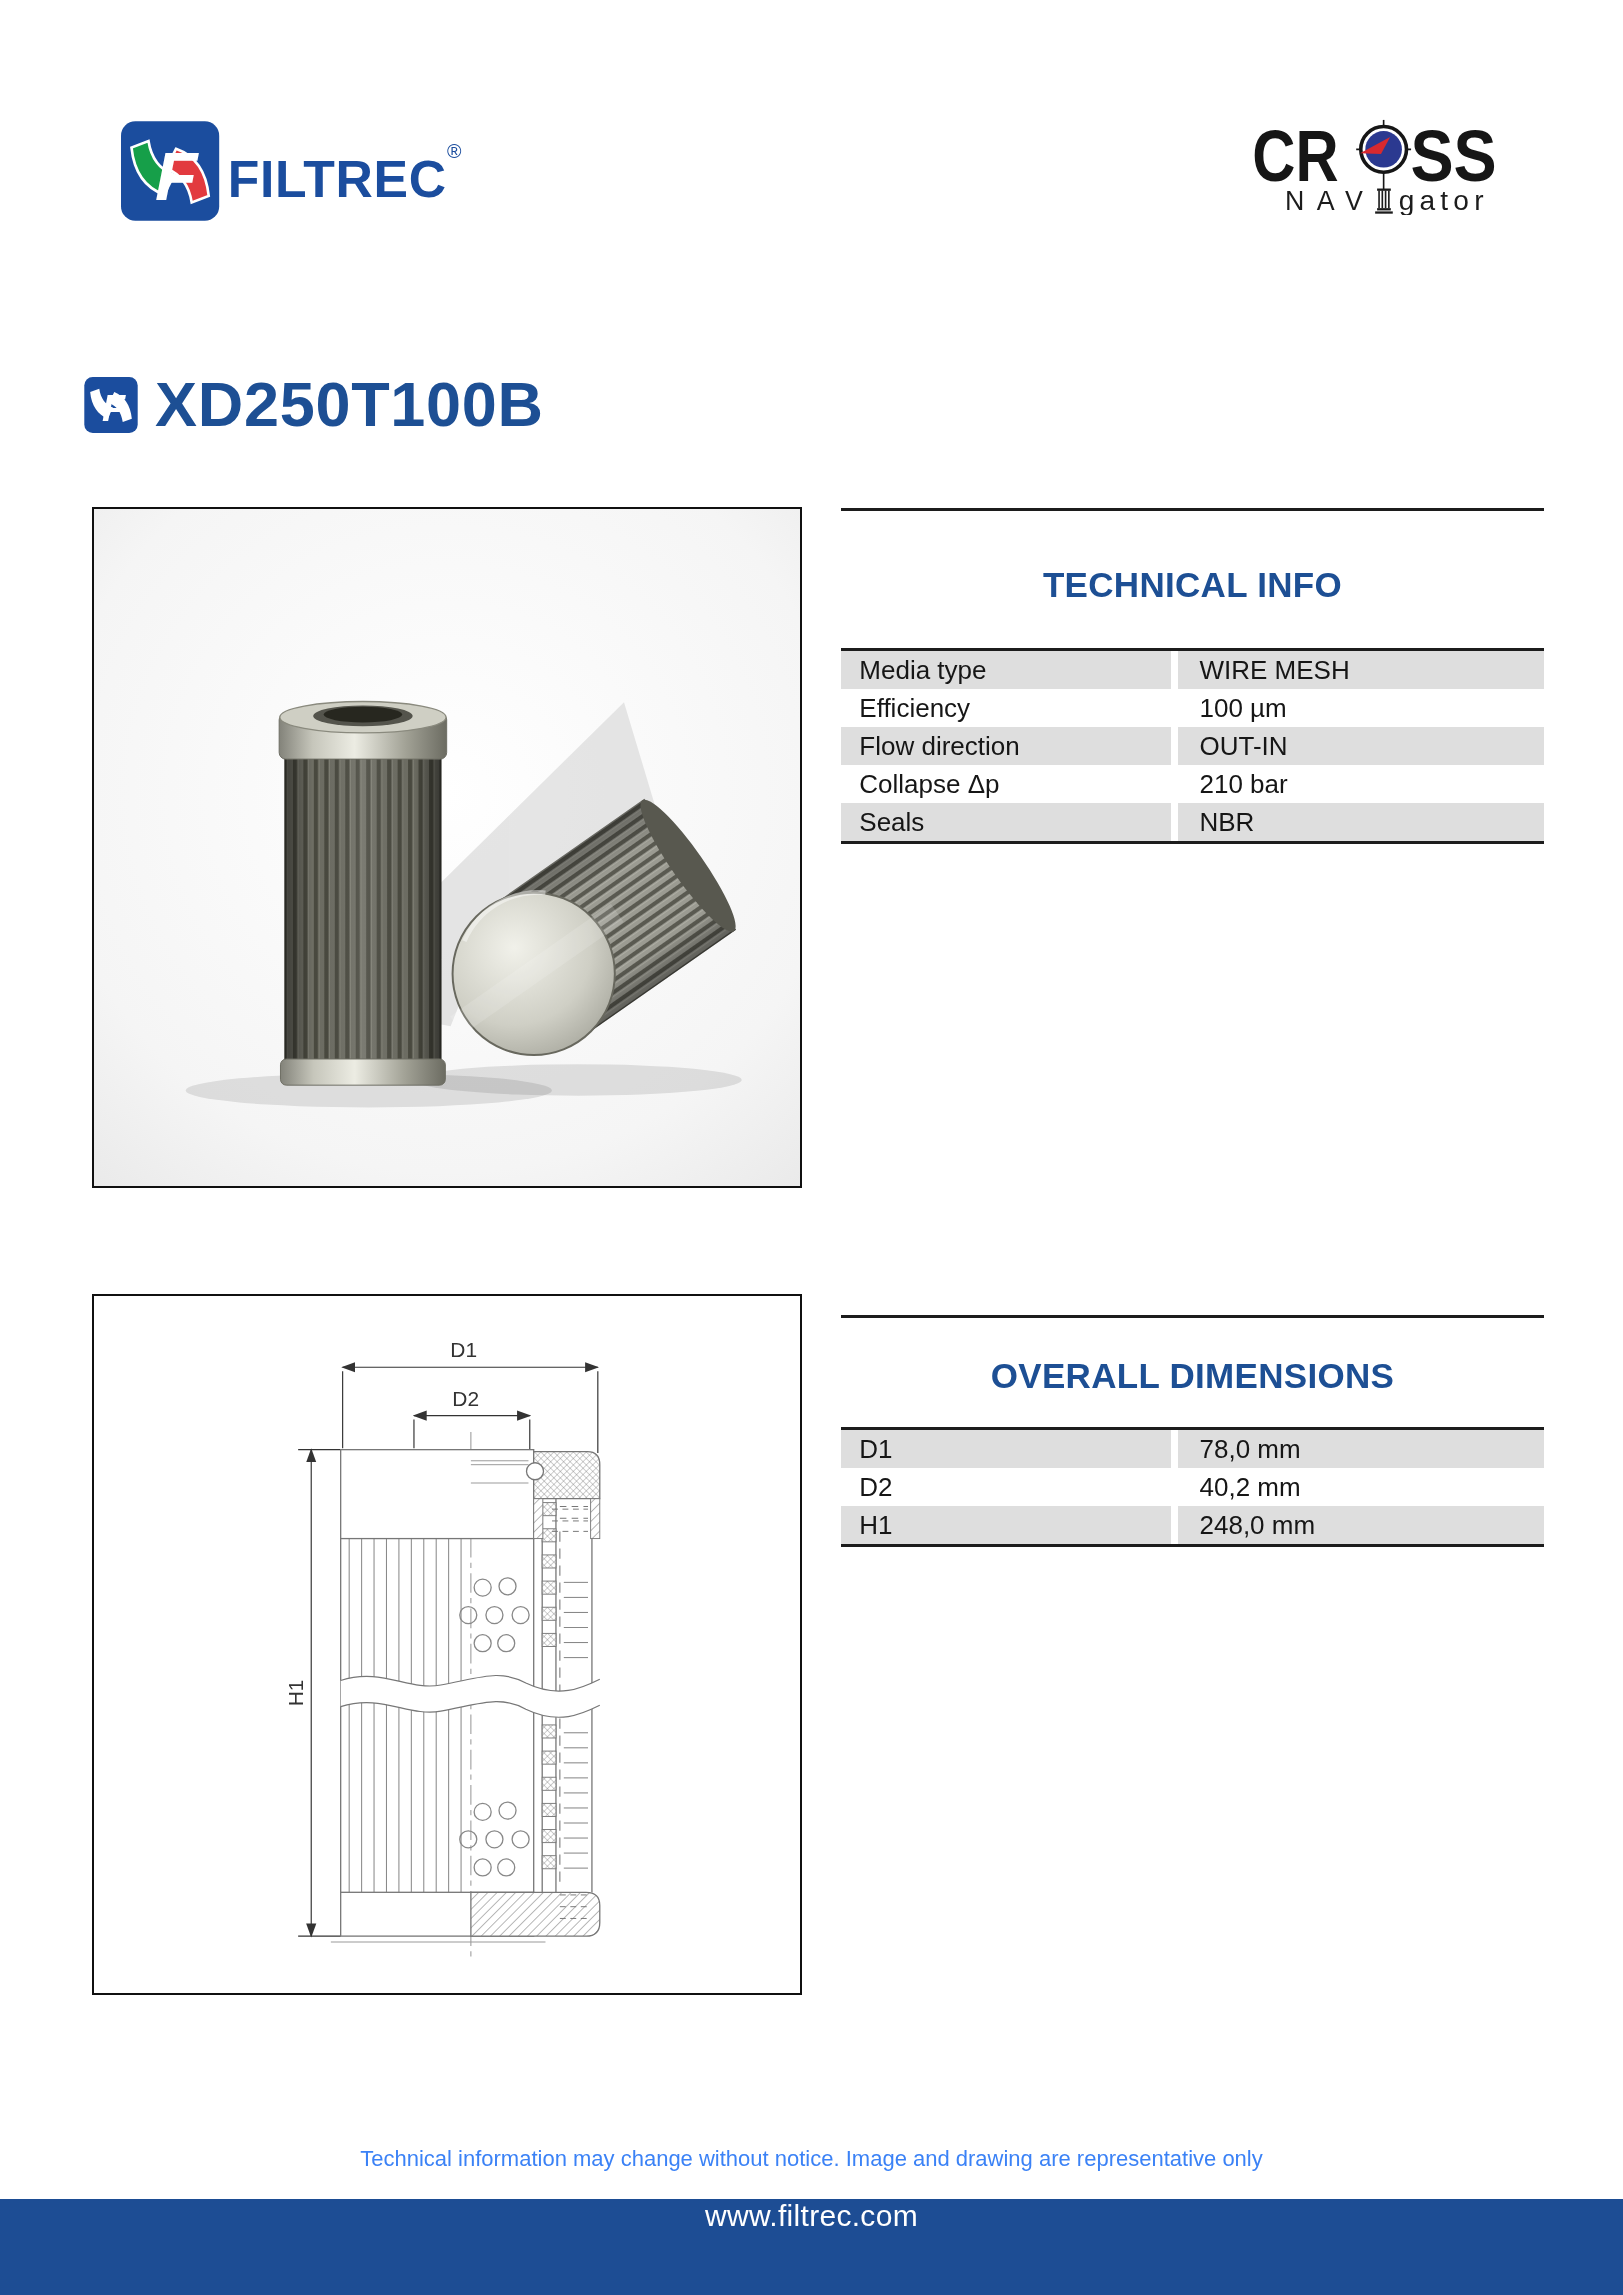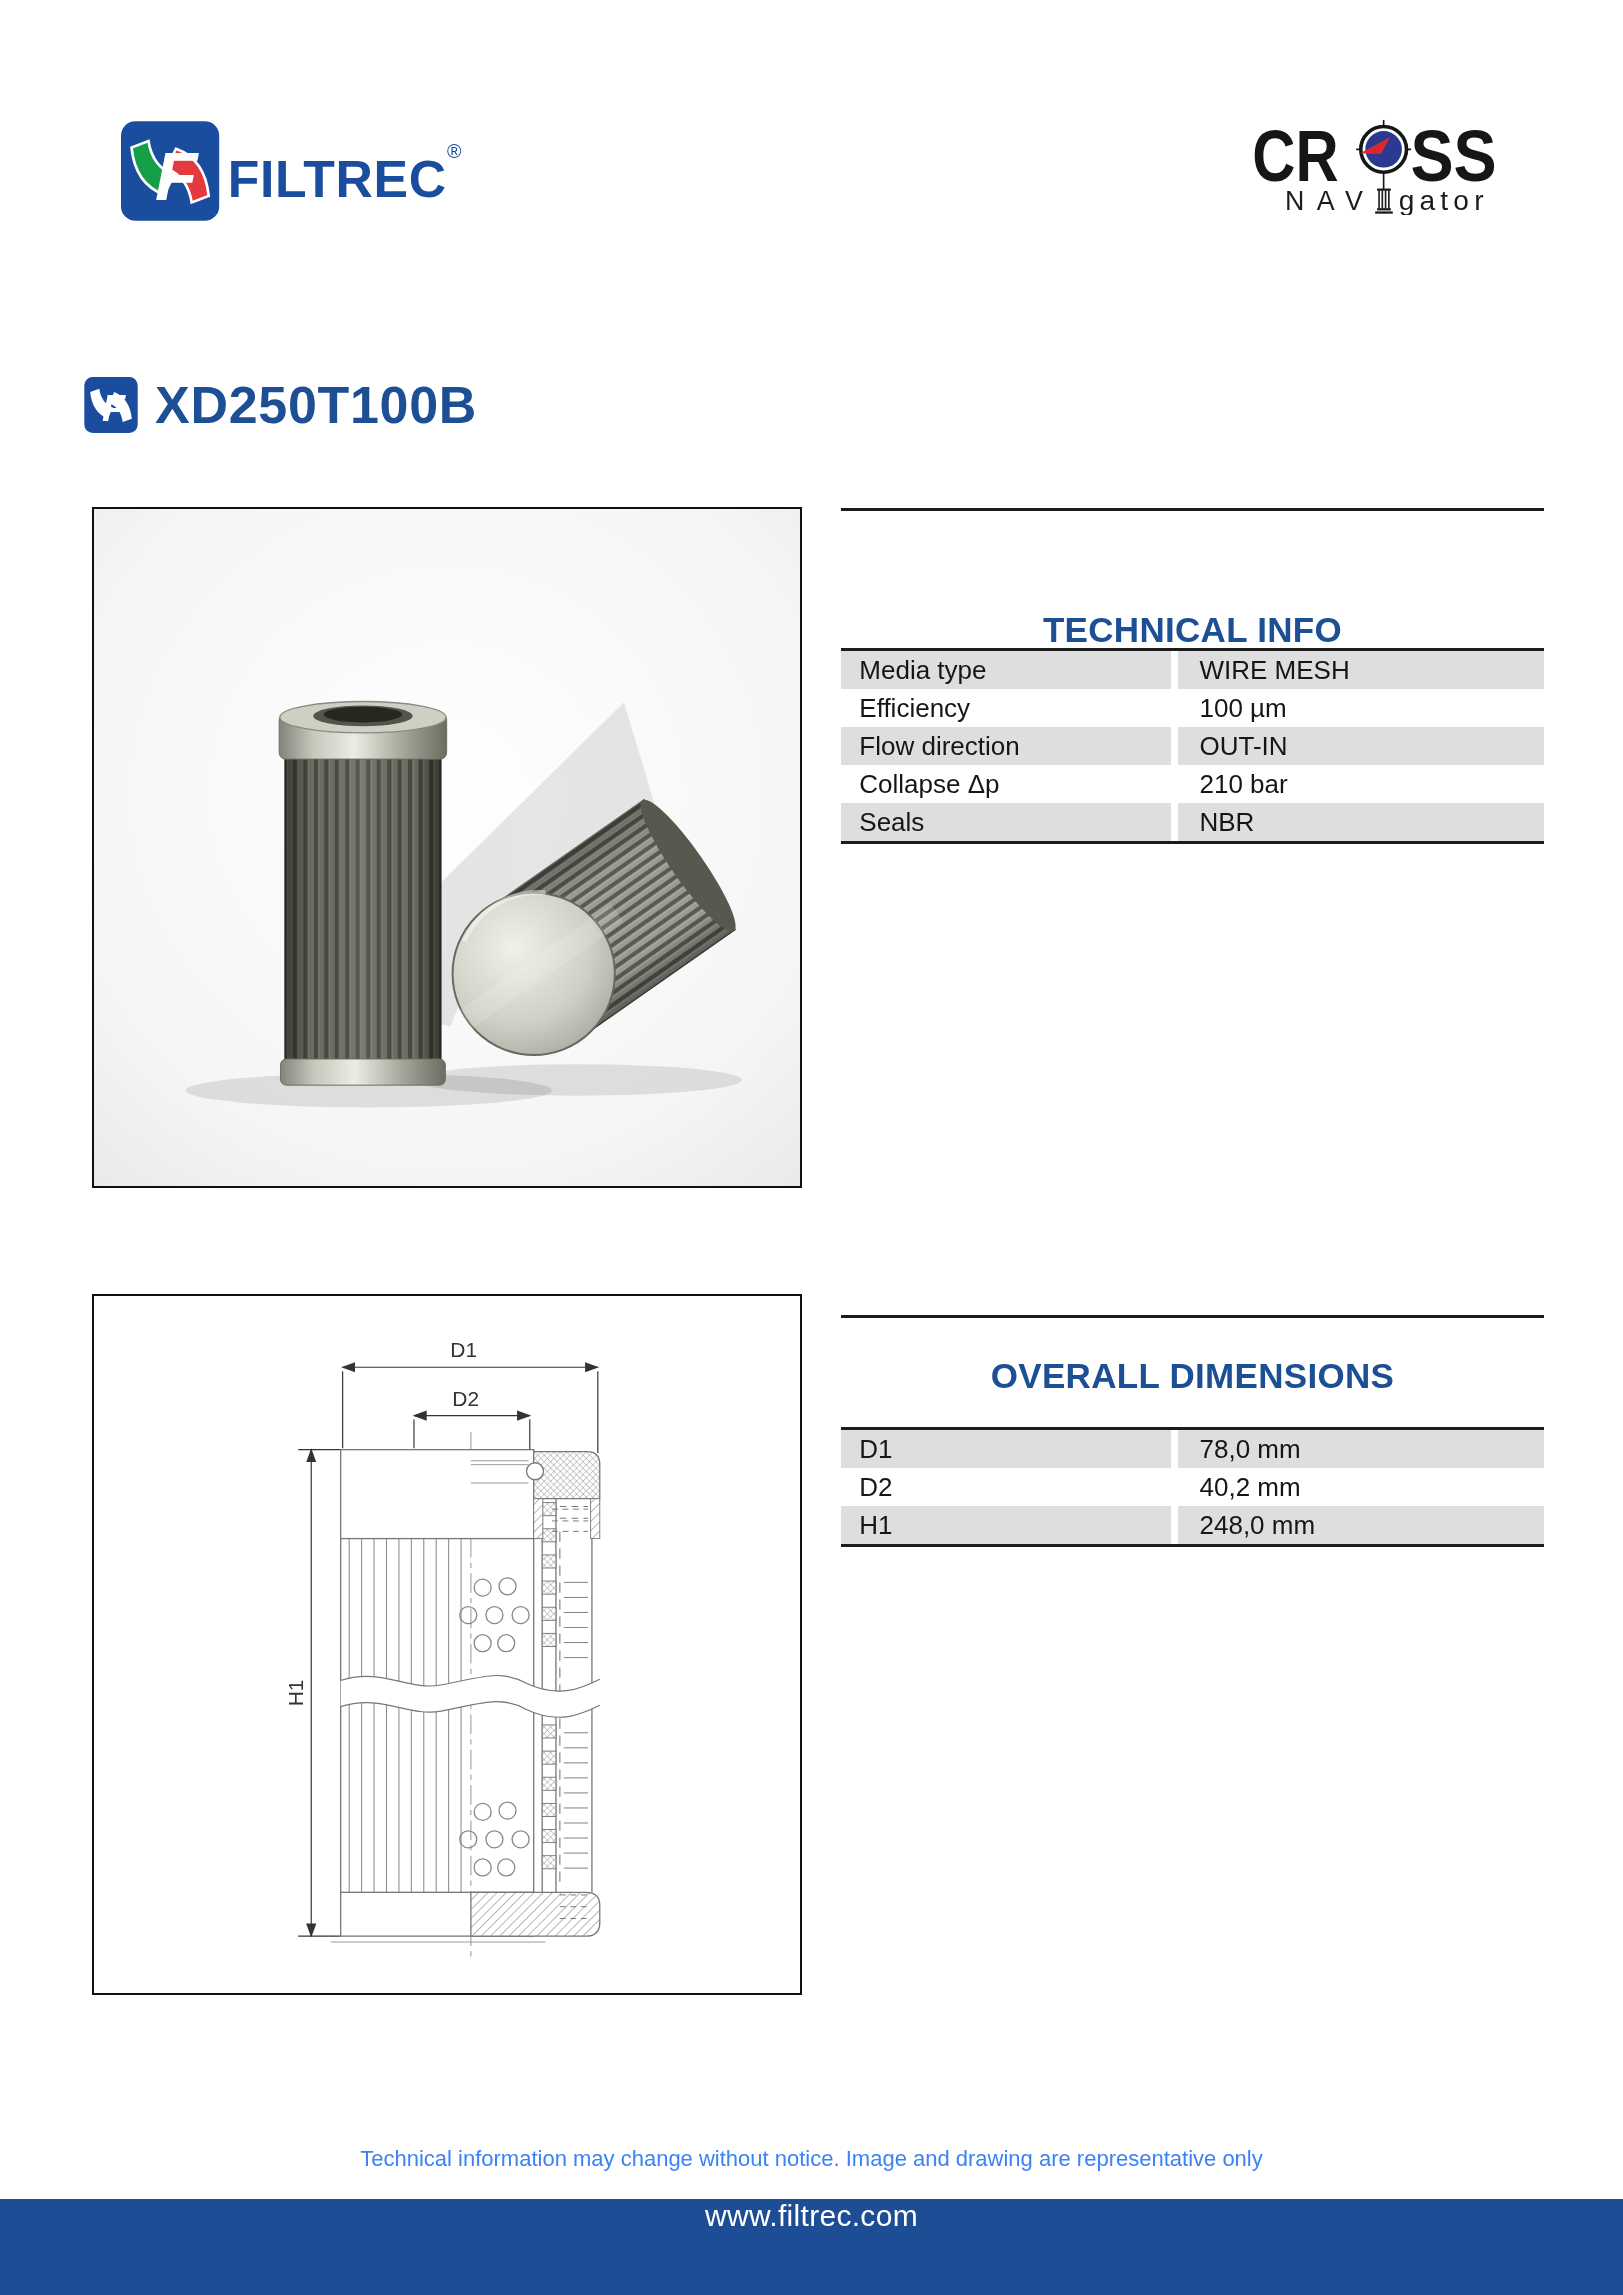--- a/index.html
+++ b/index.html
@@ -7,31 +7,31 @@
     width:1623px;height:2295px;position:relative;background:#ffffff;
     font-family:"Liberation Sans",sans-serif;color:#141414;overflow:hidden;
   }
   .abs{position:absolute;}
   
   .filtrec-logo{left:121px;top:120px;width:347px;height:103px;}
   .cross-logo{left:1251px;top:116px;width:247px;height:99px;}
   
   .title-row{left:84px;top:373px;height:63px;display:flex;align-items:center;gap:17px;}
   .title-row .mini-logo{width:54px;height:56px;flex:0 0 auto;}
-  .product-code{font-size:52px;font-weight:bold;color:#1d4f94;letter-spacing:0.7px;line-height:1;}
+  .product-code{font-size:63px;font-weight:bold;color:#1d4f94;letter-spacing:0.7px;line-height:1;}
   
   .image-box{left:92px;top:507px;width:710px;height:681px;border:2px solid #101010;box-sizing:border-box;background:#fbfbfb;}
   .drawing-box{left:92px;top:1294px;width:710px;height:701px;border:2px solid #101010;box-sizing:border-box;background:#ffffff;}
   .image-box svg,.drawing-box svg{display:block;width:100%;height:100%;}
   
   .rule{left:841px;width:703px;height:3.3px;background:#1c1c1c;}
   .rule-1{top:508px;}
   .rule-2{top:1315px;}
   .section-title{left:841px;width:703px;text-align:center;font-size:35px;font-weight:bold;color:#1d4f94;letter-spacing:0.3px;}
-  .ti-title{top:565px;margin-top:45px;}
+  .ti-title{top:565px;}
   .od-title{top:1356px;}
   .spec-table{left:841px;width:703px;border-top:3.3px solid #1c1c1c;border-bottom:3.3px solid #1c1c1c;}
   .t1{top:648px;}
   .t2{top:1427px;}
   .spec-row{display:grid;grid-template-columns:330px 6.5px 1fr;height:38px;}
   .spec-cell{display:flex;align-items:center;font-size:26px;color:#161616;}
   .spec-cell.lbl{padding-left:18.3px;}
   .spec-cell.val{padding-left:22px;}
   .spec-row.shaded .spec-cell{background:#dedede;}
   .col-gap{background:#ffffff;}

